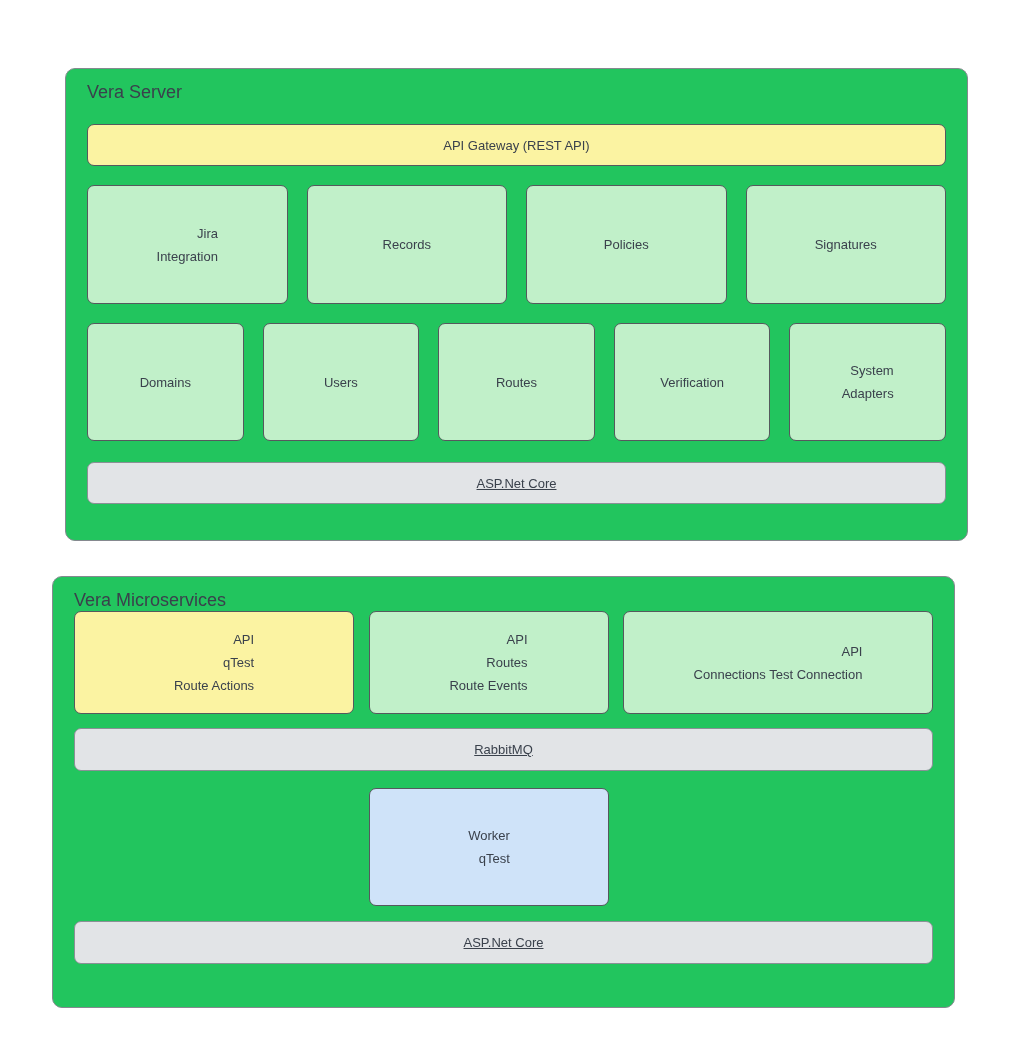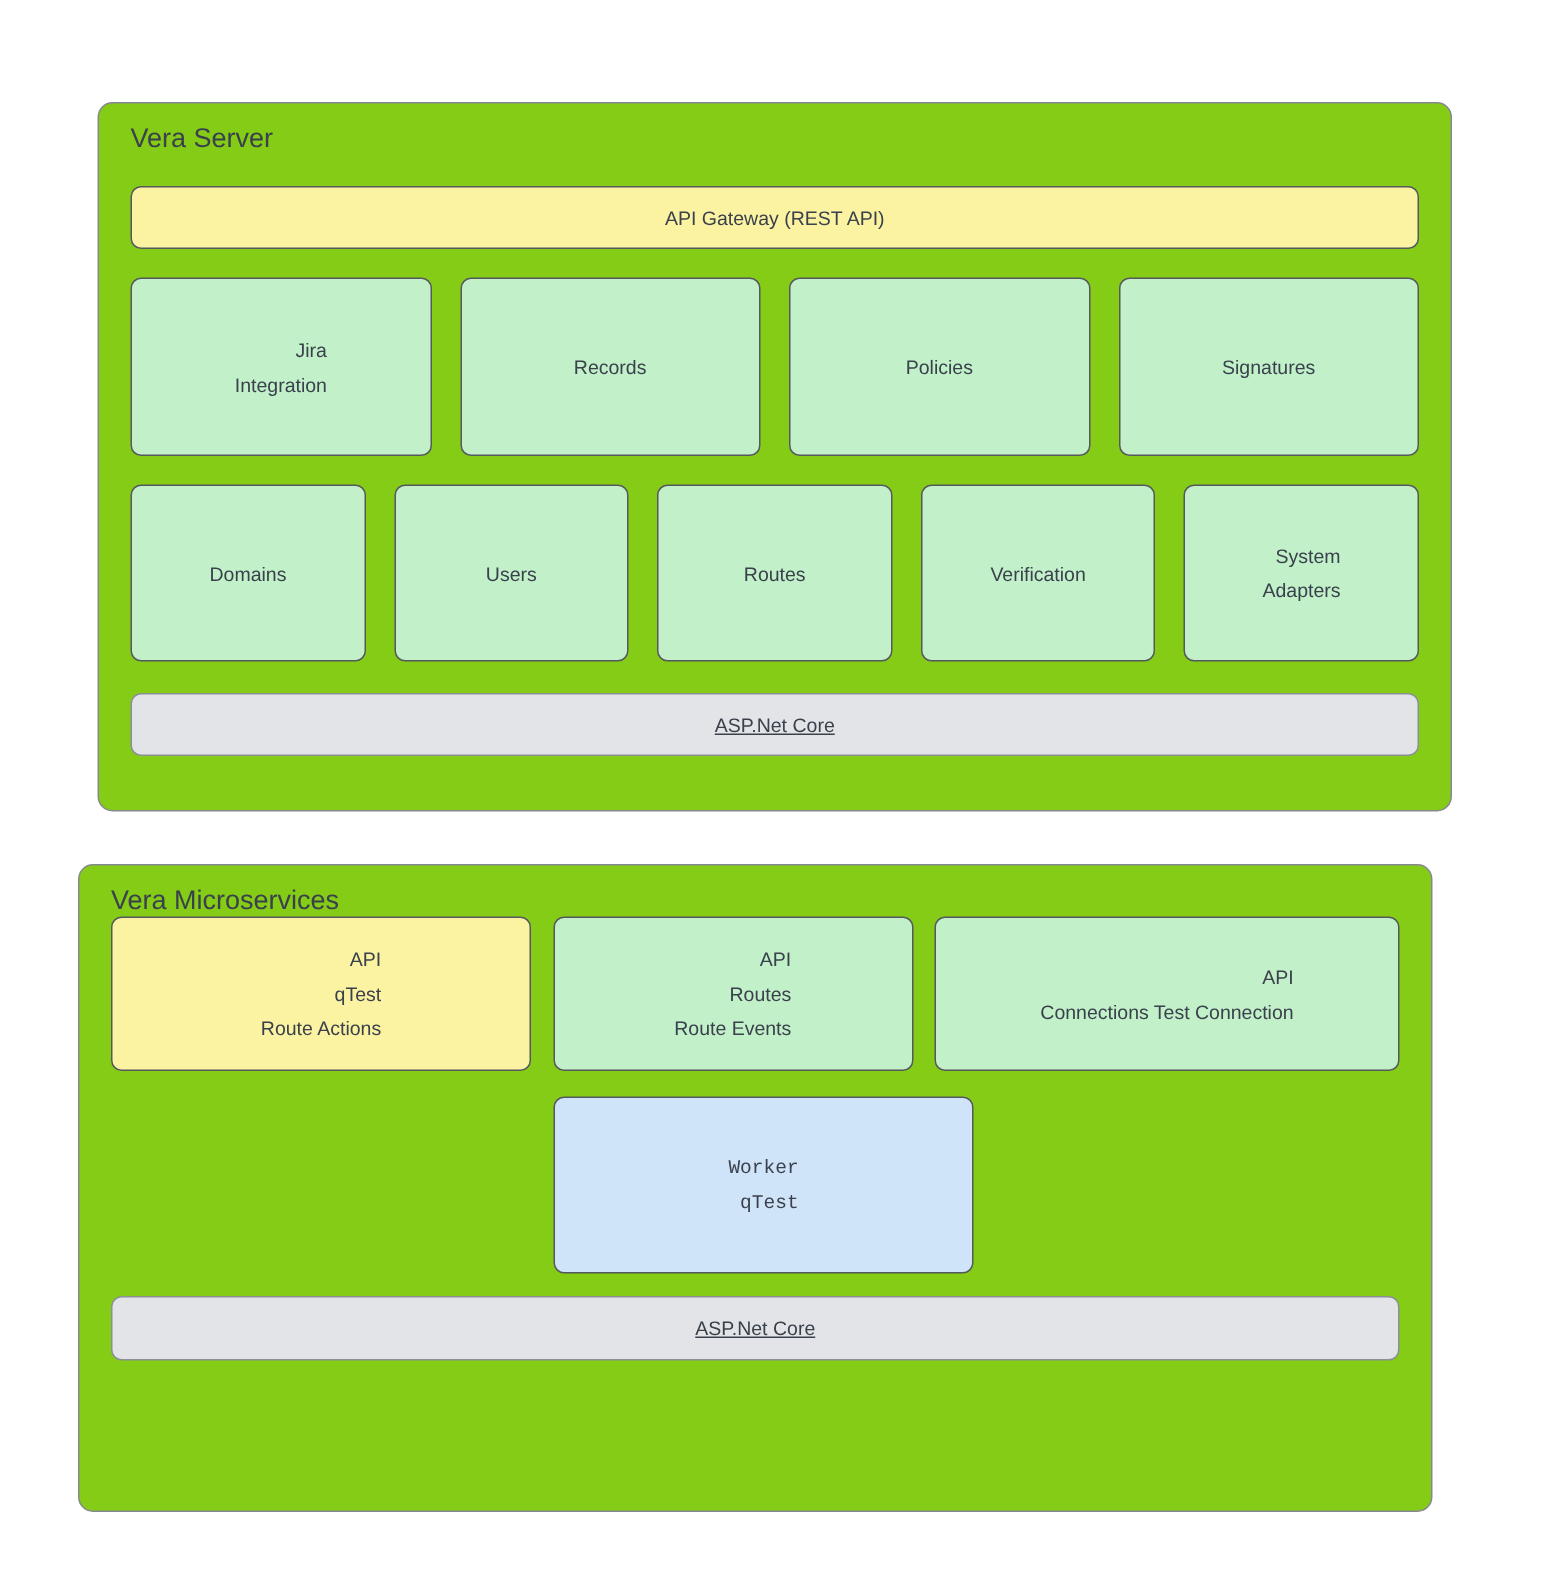--- a/index.html
+++ b/index.html
@@ -9,21 +9,21 @@
     width: 1034px;
     height: 1048px;
     font-family: "Liberation Sans", sans-serif;
     color: var(--text, #3a414c);
     position: relative;
   }
   .group {
     position: absolute;
     box-sizing: border-box;
     width: 903px;
-    background: #84cc16;
+    background: #22c55e;
     border: 1.5px solid var(--container-border, #85898f);
     border-radius: 10px;
     padding: 0 21px;
   }
   #server-group { left: 65px; top: 68px; height: 473px; }
   #micro-group  { left: 52px; top: 576px; height: 432px; }
   .group-title {
     margin-top: 12px;
     font-size: 18px;
     line-height: 22px;
@@ -56,21 +56,21 @@
   .grid-row .cell { flex: 1; height: 119px; }
   #server-row2 .cell { height: 118px; }
   #server-platform { margin-top: 21px; }
   
   .svc-row { display: flex; justify-content: space-between; }
   .svc { height: 103px; }
   .svc-1 { width: 280px; }
   .svc-2 { width: 240px; }
   .svc-3 { width: 310px; }
   #rabbit-bar { margin-top: 14px; height: 43px; }
-  #worker-box { margin-top: 17px; margin-left: 295px; width: 280px; height: 118px; font-family: Liberation Mono, monospace; }
+  #worker-box { margin-top: 17px; margin-left: 295px; width: 240px; height: 118px; }
   #micro-platform { margin-top: 15px; height: 43px; }
 </style>
 </head>
 <body>
 
 <div class="group" id="server-group">
   <div class="group-title">Vera Server</div>
 
   <div class="shape bar yellow" id="gateway-bar">API Gateway (REST API)</div>
 
@@ -101,18 +101,19 @@
     <div class="shape svc svc-1 yellow">API
 qTest
 Route Actions</div>
     <div class="shape svc svc-2 green">API
 Routes
 Route Events</div>
     <div class="shape svc svc-3 green">API
 Connections Test Connection</div>
   </div>
 
+  <div class="shape bar gray" id="rabbit-bar">RabbitMQ</div>
 
   <div class="shape blue" id="worker-box">Worker
 qTest</div>
 
   <div class="shape bar gray" id="micro-platform">ASP.Net Core</div>
 </div>
 
 </body></html>

